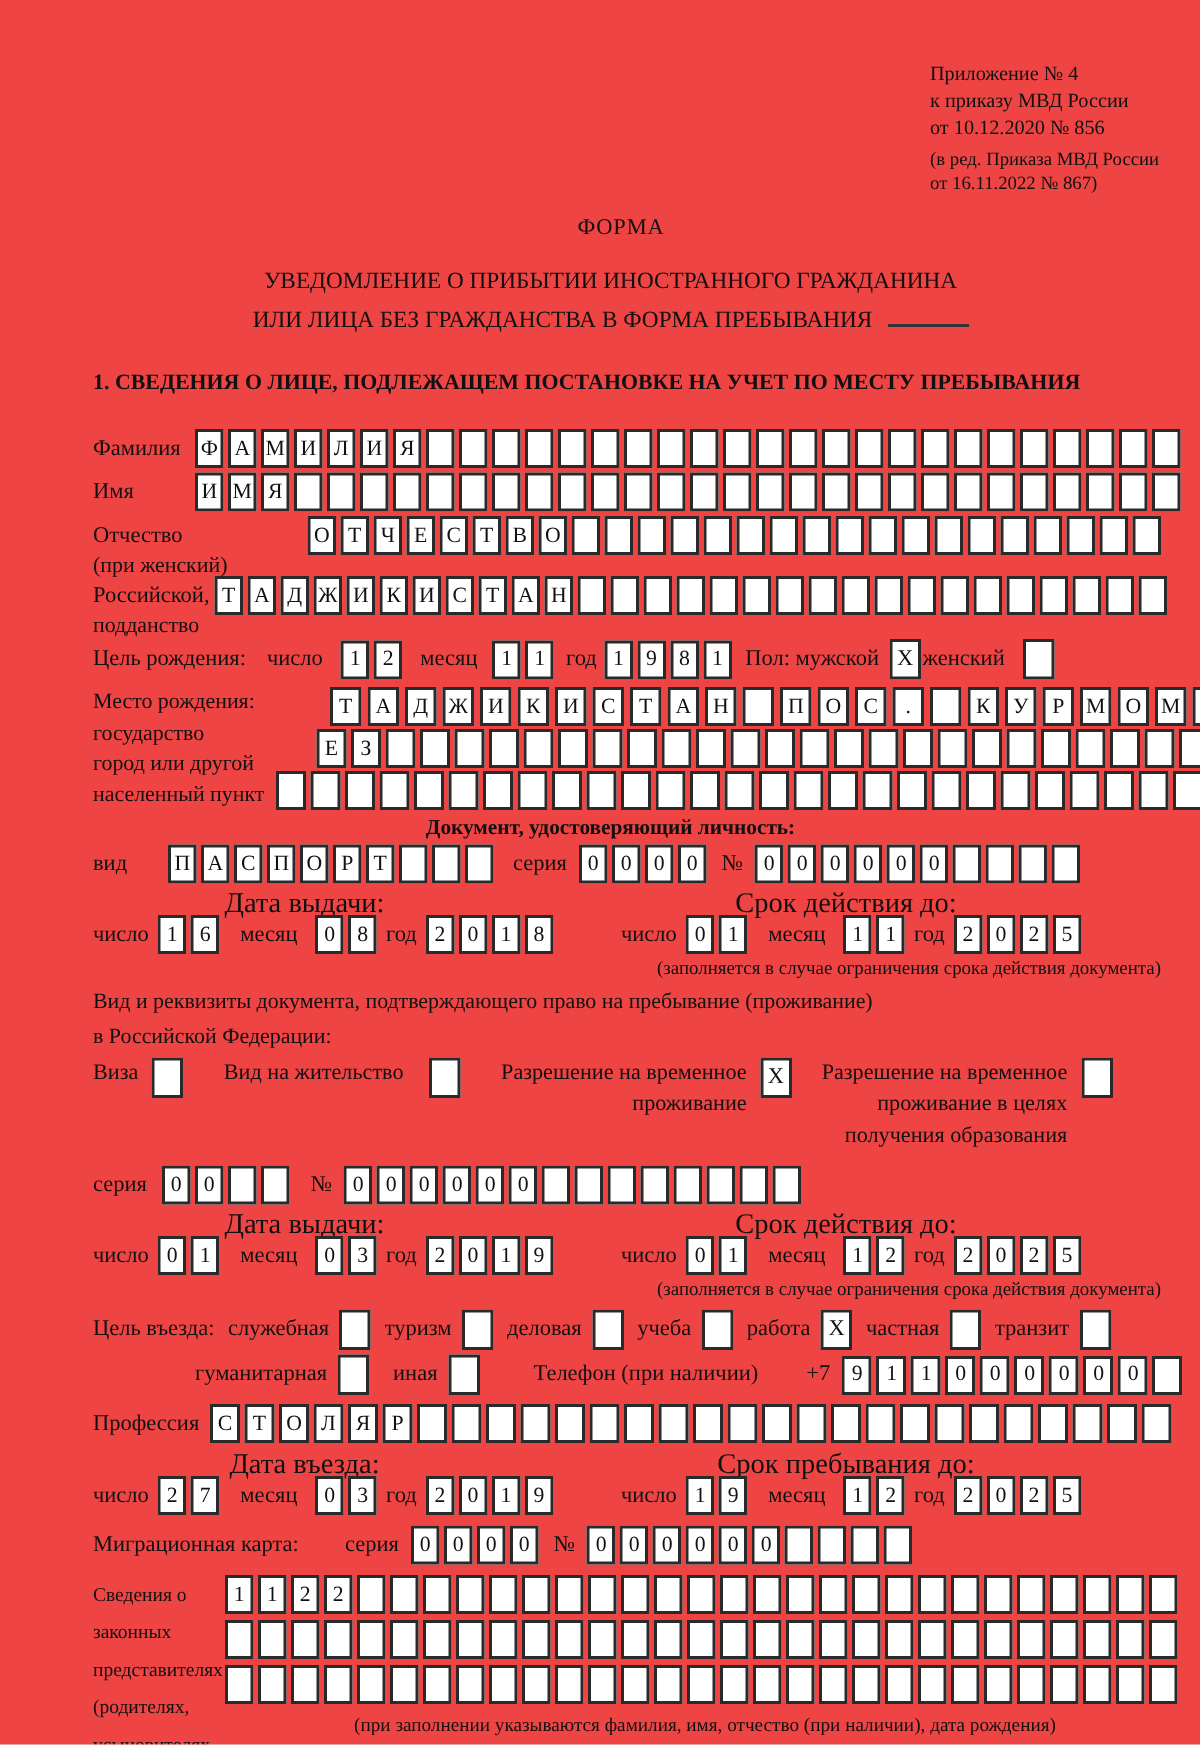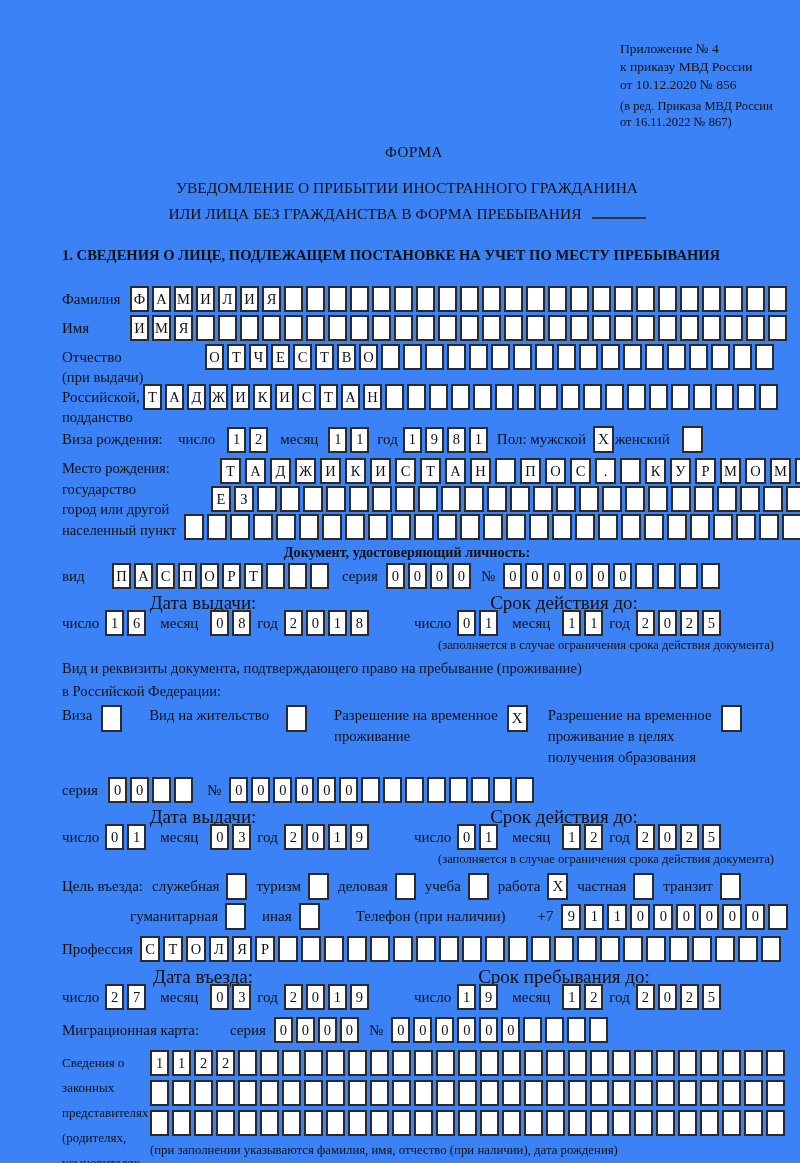--- a/index.html
+++ b/index.html
@@ -1,17 +1,17 @@
 <!DOCTYPE html>
 <html><head>
 <meta charset="utf-8">
 <style>
   html,body{margin:0;padding:0;background:#e8e8e8;}
   .page{
-    width:800px;height:1163px;background:#3b82f6;margin:0 auto;
+    width:800px;height:1163px;background:#ef4444;margin:0 auto;
     box-sizing:border-box;padding:40px 10px 10px 62px;
     font-family:"Liberation Serif","DejaVu Serif",serif;color:#111;
     overflow:hidden;position:relative;
   }
   
   .annotation{width:190px;margin-left:558px;font-size:13.5px;line-height:18px;}
   .annotation .small{font-size:12.5px;line-height:16px;}
   .annotation .gap{height:4px;}
   .forma{margin-top:14px;width:704px;text-align:center;font-weight:normal;font-size:15px;letter-spacing:.5px;}
   .title{margin-top:14px;width:690px;text-align:center;font-weight:normal;font-size:15.5px;line-height:26px;}
@@ -45,26 +45,26 @@
   .date-col.right{flex:0 0 360px;}
   .date-heading{font-size:19px;height:18px;text-align:center;}
   .date-col.left .date-heading{padding-right:70px;}
   .date-col.right .date-heading{padding-right:60px;}
   .date-row{display:flex;align-items:center;gap:6px;font-size:15px;}
   .date-note{width:712px;text-align:right;font-size:12.6px;margin-top:2px;}
   .intro{margin-top:4px;font-size:14.6px;line-height:23px;}
   .permits{margin-top:2px;}
   .permit-item{display:flex;align-items:flex-start;gap:9px;}
   .plabel{font-size:14.8px;line-height:21px;}
-  .plabel.multi{text-align:left;}
+  .plabel.multi{text-align:right;}
   .purpose-row{margin-top:6px;font-size:15px;}
   .purpose-item{display:inline-flex;align-items:center;gap:7px;margin-left:9px;}
   .reps-label{flex:none;width:88px;font-size:13px;line-height:25px;}
   .reps-rows{display:flex;flex-direction:column;gap:4px;}
-  .reps-note{margin-top:7px;font-size:12.8px;text-align:left;width:640px;}
+  .reps-note{margin-top:7px;font-size:12.8px;text-align:center;width:640px;}
 </style>
 </head>
 <body>
 
 <div class="page">
 
   <div class="annotation">
     <div>Приложение № 4</div>
     <div>к приказу МВД России</div>
     <div>от 10.12.2020 № 856</div>
@@ -150,21 +150,21 @@
         <span class="cell"></span>
         <span class="cell"></span>
         <span class="cell"></span>
         <span class="cell"></span>
       </div>
   </div>
 
   <div class="row top" style="margin-top:3px">
     <div class="label-block" style="width:143px">
       <div>Отчество</div>
-      <div class="sub">(при выдачи)</div>
+      <div class="sub">(при женский)</div>
     </div>
     <div class="cells">
         <span class="cell">О</span>
         <span class="cell">Т</span>
         <span class="cell">Ч</span>
         <span class="cell">Е</span>
         <span class="cell">С</span>
         <span class="cell">Т</span>
         <span class="cell">В</span>
         <span class="cell">О</span>
@@ -221,21 +221,21 @@
         <span class="cell"></span>
         <span class="cell"></span>
         <span class="cell"></span>
         <span class="cell"></span>
         <span class="cell"></span>
         <span class="cell"></span>
       </div>
   </div>
 
   <div class="row" style="margin-top:16px">
-    <span class="flabel" style="width:112px">Виза рождения:</span>
+    <span class="flabel" style="width:112px">Цель рождения:</span>
     <span class="flabel" style="margin-left:4px">число</span>
     <div class="cells" style="margin-left:12px">
         <span class="cell">1</span>
         <span class="cell">2</span>
       </div>
     <span class="flabel" style="margin-left:12px">месяц</span>
     <div class="cells" style="margin-left:10px">
         <span class="cell">1</span>
         <span class="cell">1</span>
       </div>

